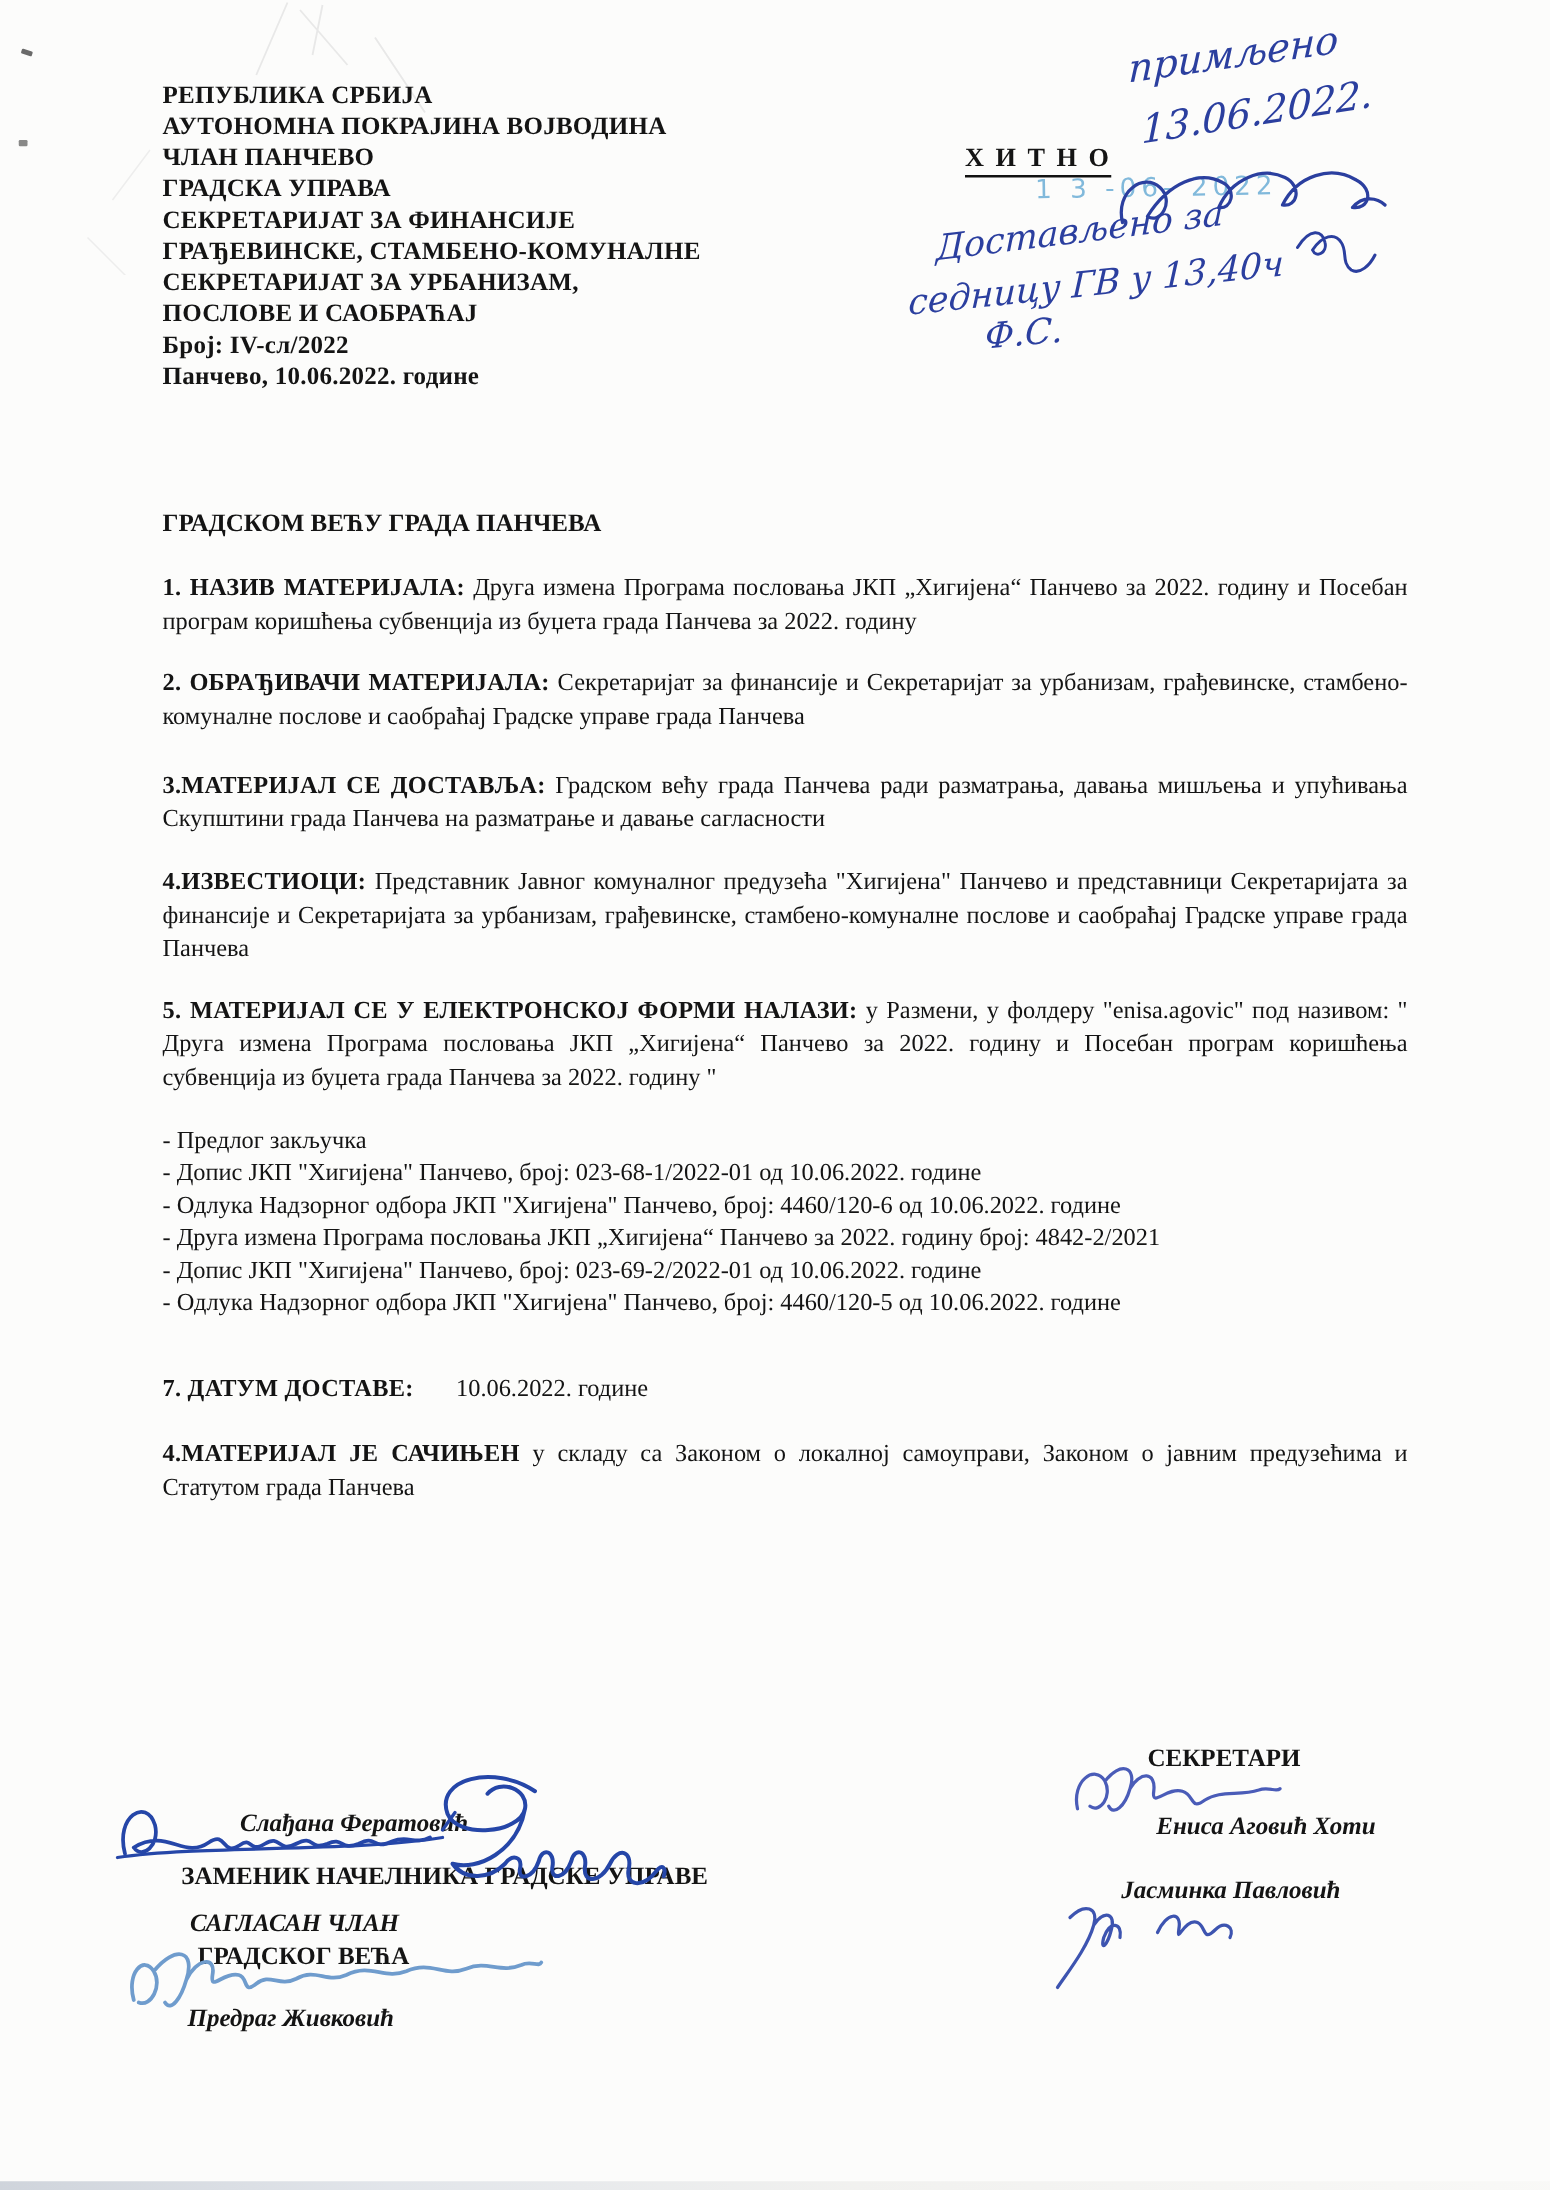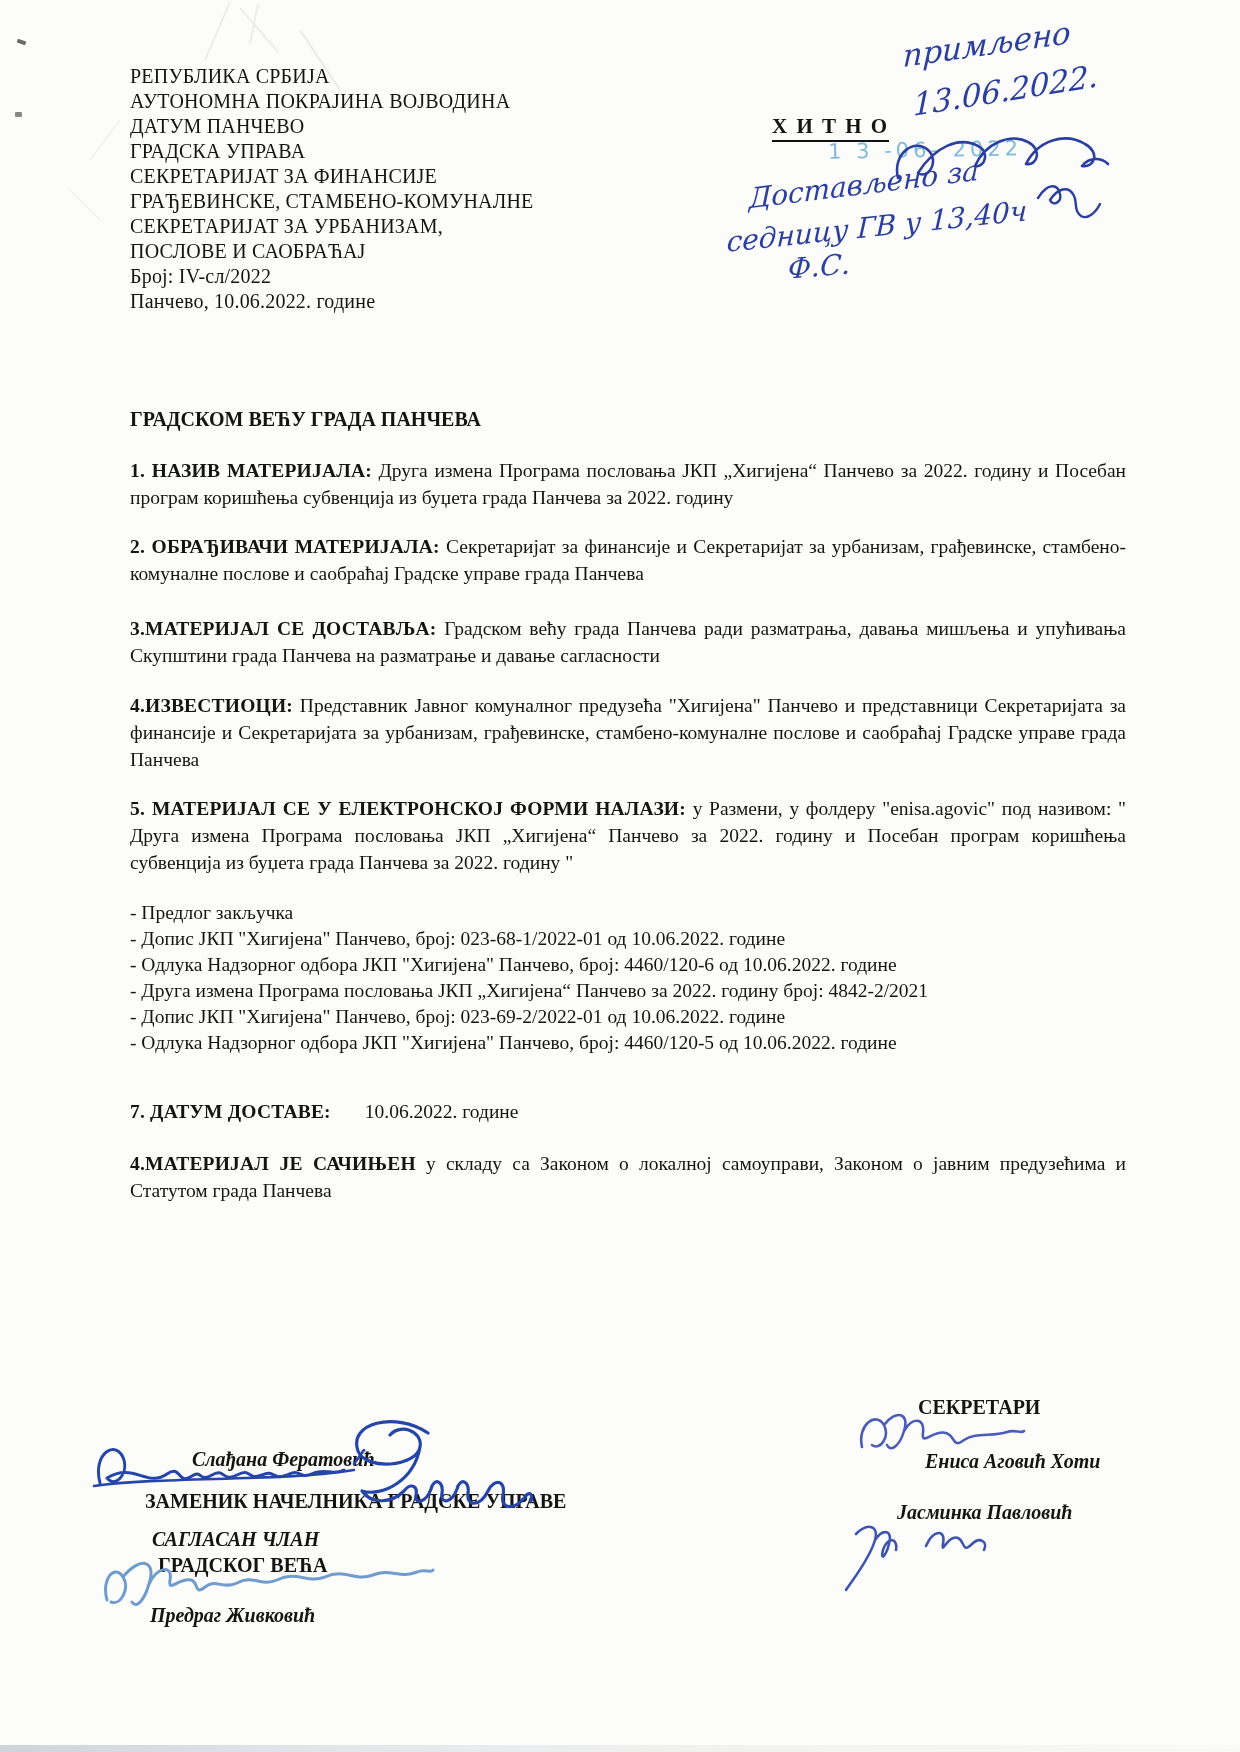--- a/index.html
+++ b/index.html
@@ -7,21 +7,21 @@
     position:relative;
     width:1240px;height:1752px;
     background:#fcfcfb;
     overflow:hidden;
     font-family:"Liberation Serif", serif;
     color:#141414;
   }
   .abs{position:absolute;}
   
   .letterhead{left:130px;top:64px;width:560px;
-    font-size:20px;font-weight:normal;line-height:25px;letter-spacing:.2px;}
+    font-size:20px;font-weight:bold;line-height:25px;letter-spacing:.2px;}
   .letterhead div{white-space:nowrap;}
   
   .urgent{left:772px;top:78px;font-size:21px;font-weight:bold;
     letter-spacing:2px;border-bottom:2.5px solid #111;padding-bottom:1px;margin-top:36px;}
   
   .stamp{left:828px;top:138px;font-family:"DejaVu Sans",sans-serif;
     font-size:21px;color:#74b2d8;letter-spacing:4px;opacity:.9;
     transform:rotate(-1deg);}
   
   .hw{font-family:"DejaVu Serif",serif;font-style:italic;color:#2b3f9f;}
@@ -64,21 +64,21 @@
   <svg class="abs scratches" width="420" height="220" viewBox="0 0 420 220">
     <path d="M230,2 L205,60 M240,8 L278,52 M258,4 L250,44 M300,30 L340,90 M640,10 L600,70" stroke="#d9d9d9" stroke-width="1.5" fill="none"></path>
     <path d="M90,160 L120,120 M70,190 L110,230" stroke="#e2e2e2" stroke-width="1.2" fill="none"></path>
   </svg>
   <div class="abs artifact" style="left:17px;top:40px;width:9px;height:4px;transform:rotate(18deg);"></div>
   <div class="abs artifact" style="left:15px;top:112px;width:7px;height:5px;opacity:.8;"></div>
 
   <div class="abs letterhead">
     <div>РЕПУБЛИКА СРБИЈА</div>
     <div>АУТОНОМНА ПОКРАЈИНА ВОЈВОДИНА</div>
-    <div>ДАТУМ ПАНЧЕВО</div>
+    <div>ЧЛАН ПАНЧЕВО</div>
     <div>ГРАДСКА УПРАВА</div>
     <div>СЕКРЕТАРИЈАТ ЗА ФИНАНСИЈЕ</div>
     <div>ГРАЂЕВИНСКЕ, СТАМБЕНО-КОМУНАЛНЕ</div>
     <div>СЕКРЕТАРИЈАТ ЗА УРБАНИЗАМ,</div>
     <div>ПОСЛОВЕ И САОБРАЋАЈ</div>
     <div>Број: IV-сл/2022</div>
     <div>Панчево, 10.06.2022. године</div>
   </div>
 
   <div class="abs urgent">Х И Т Н О</div>

